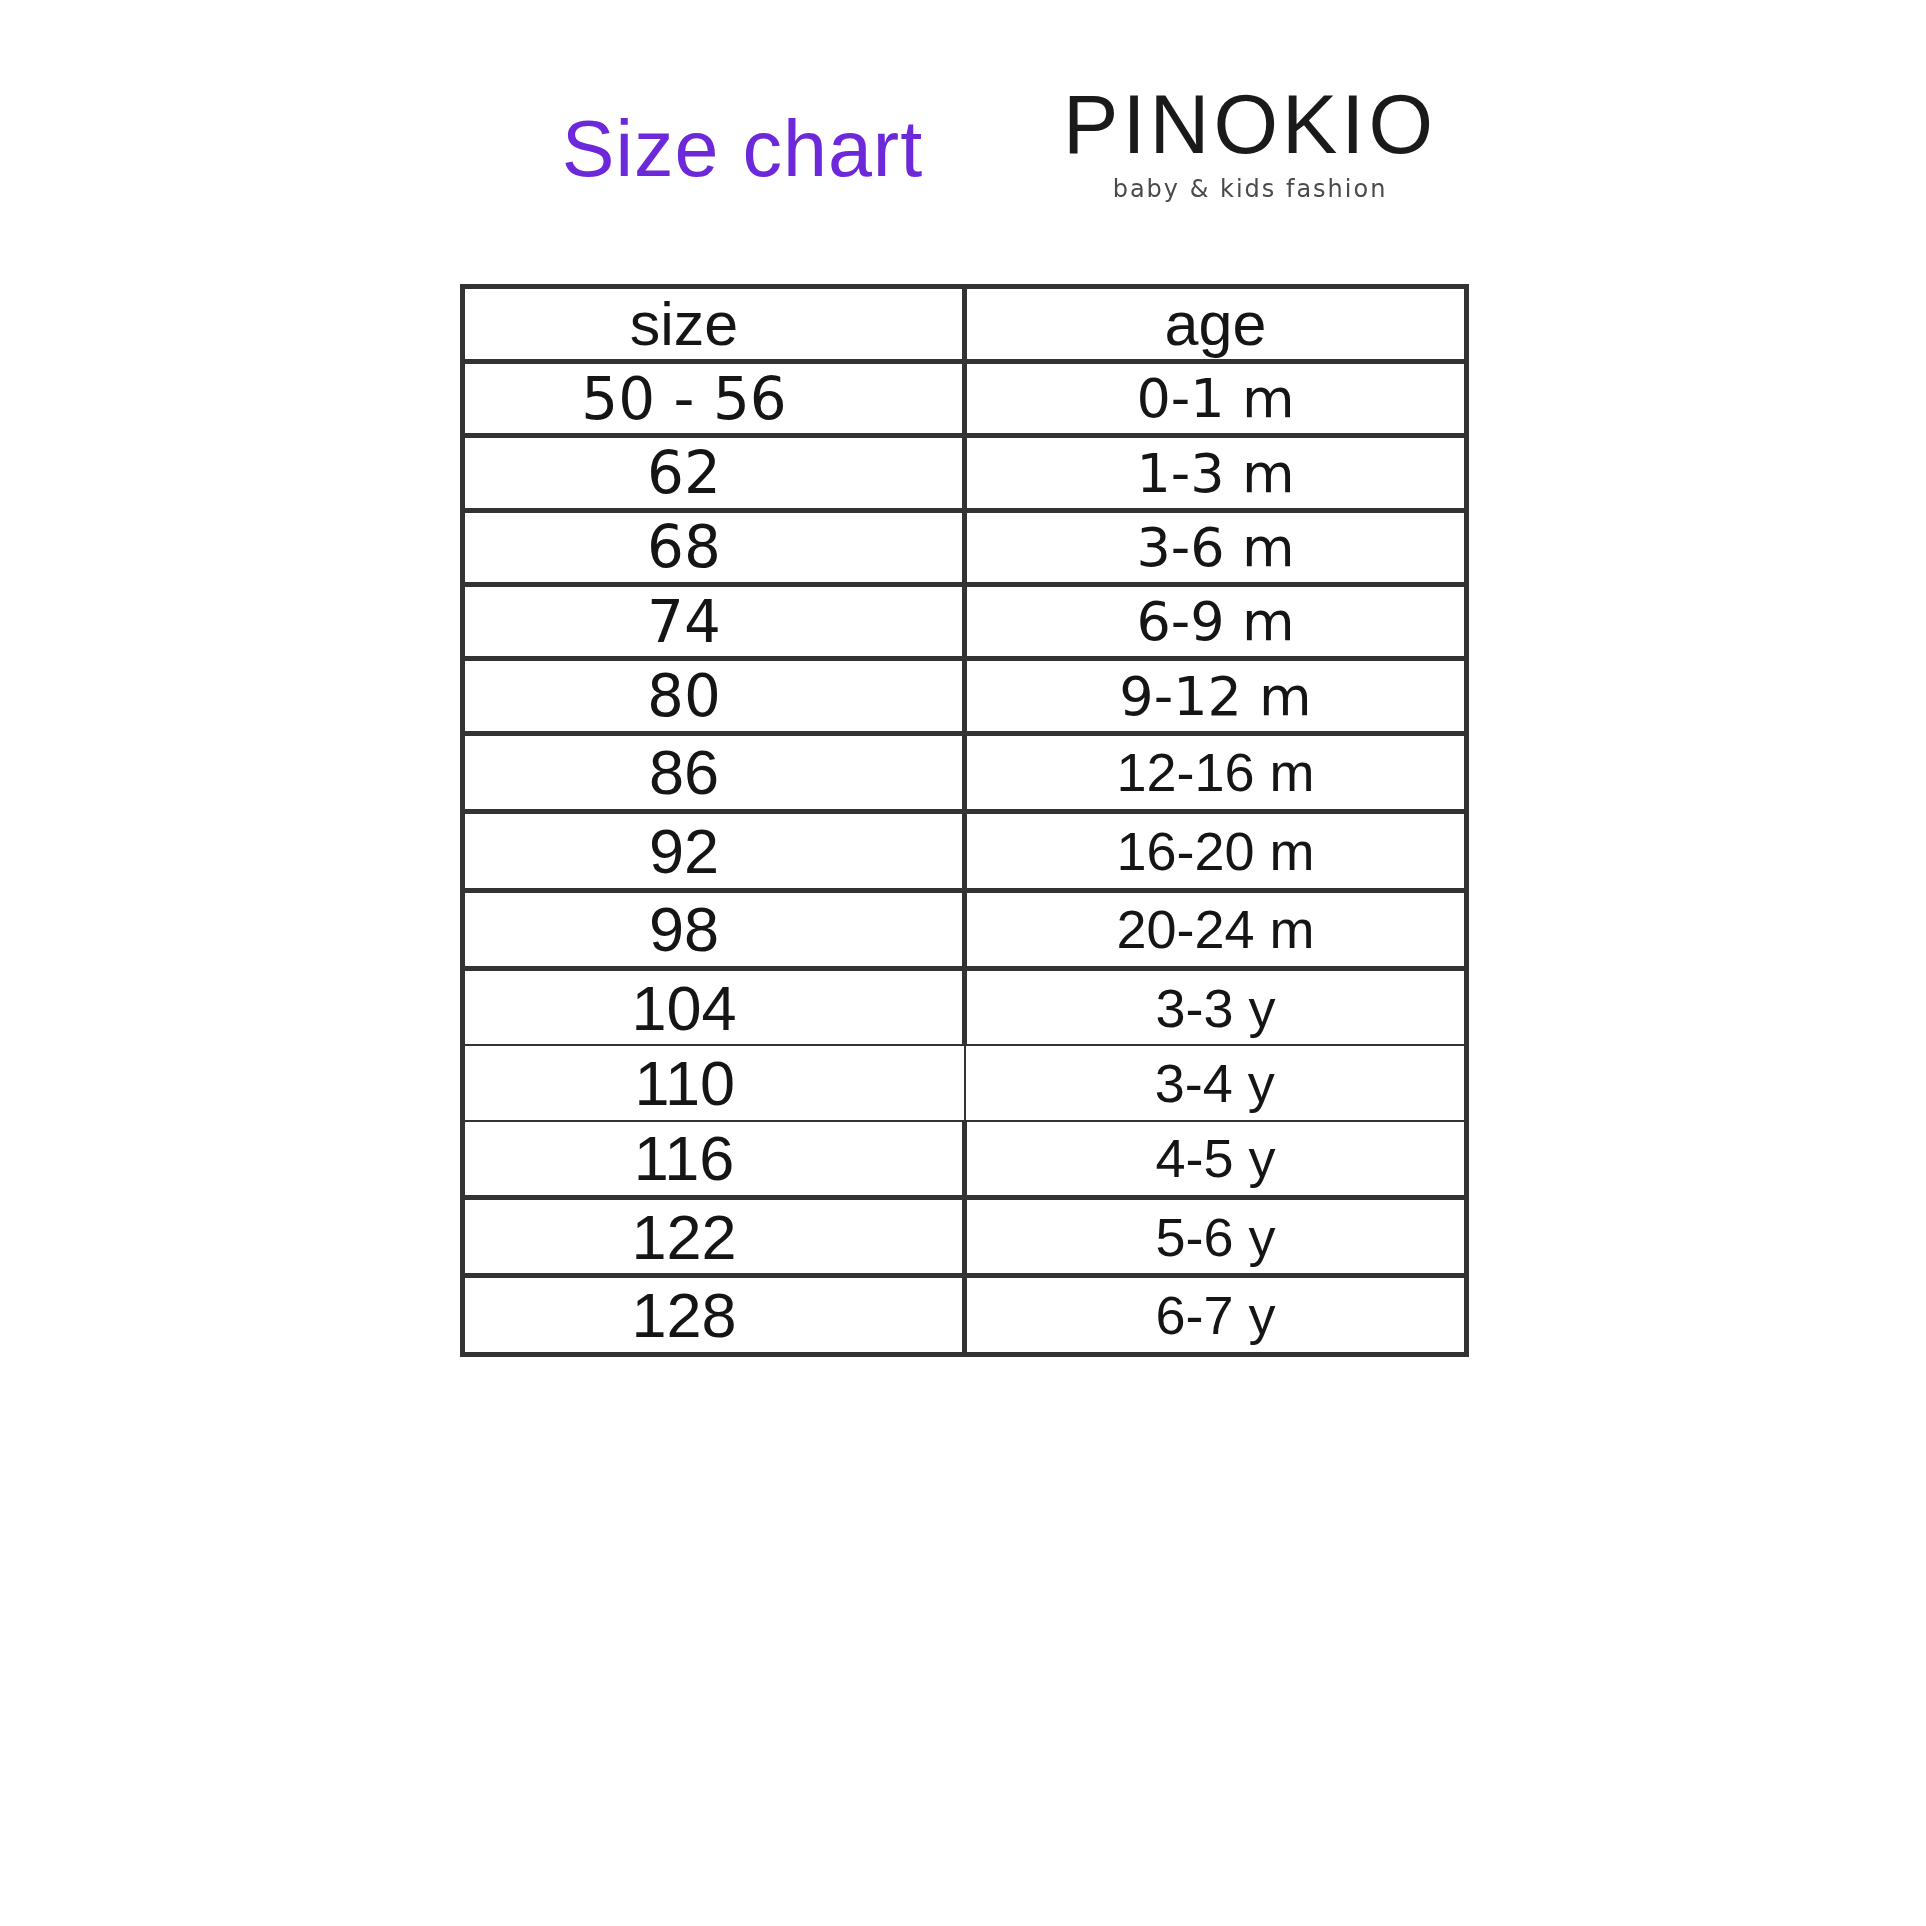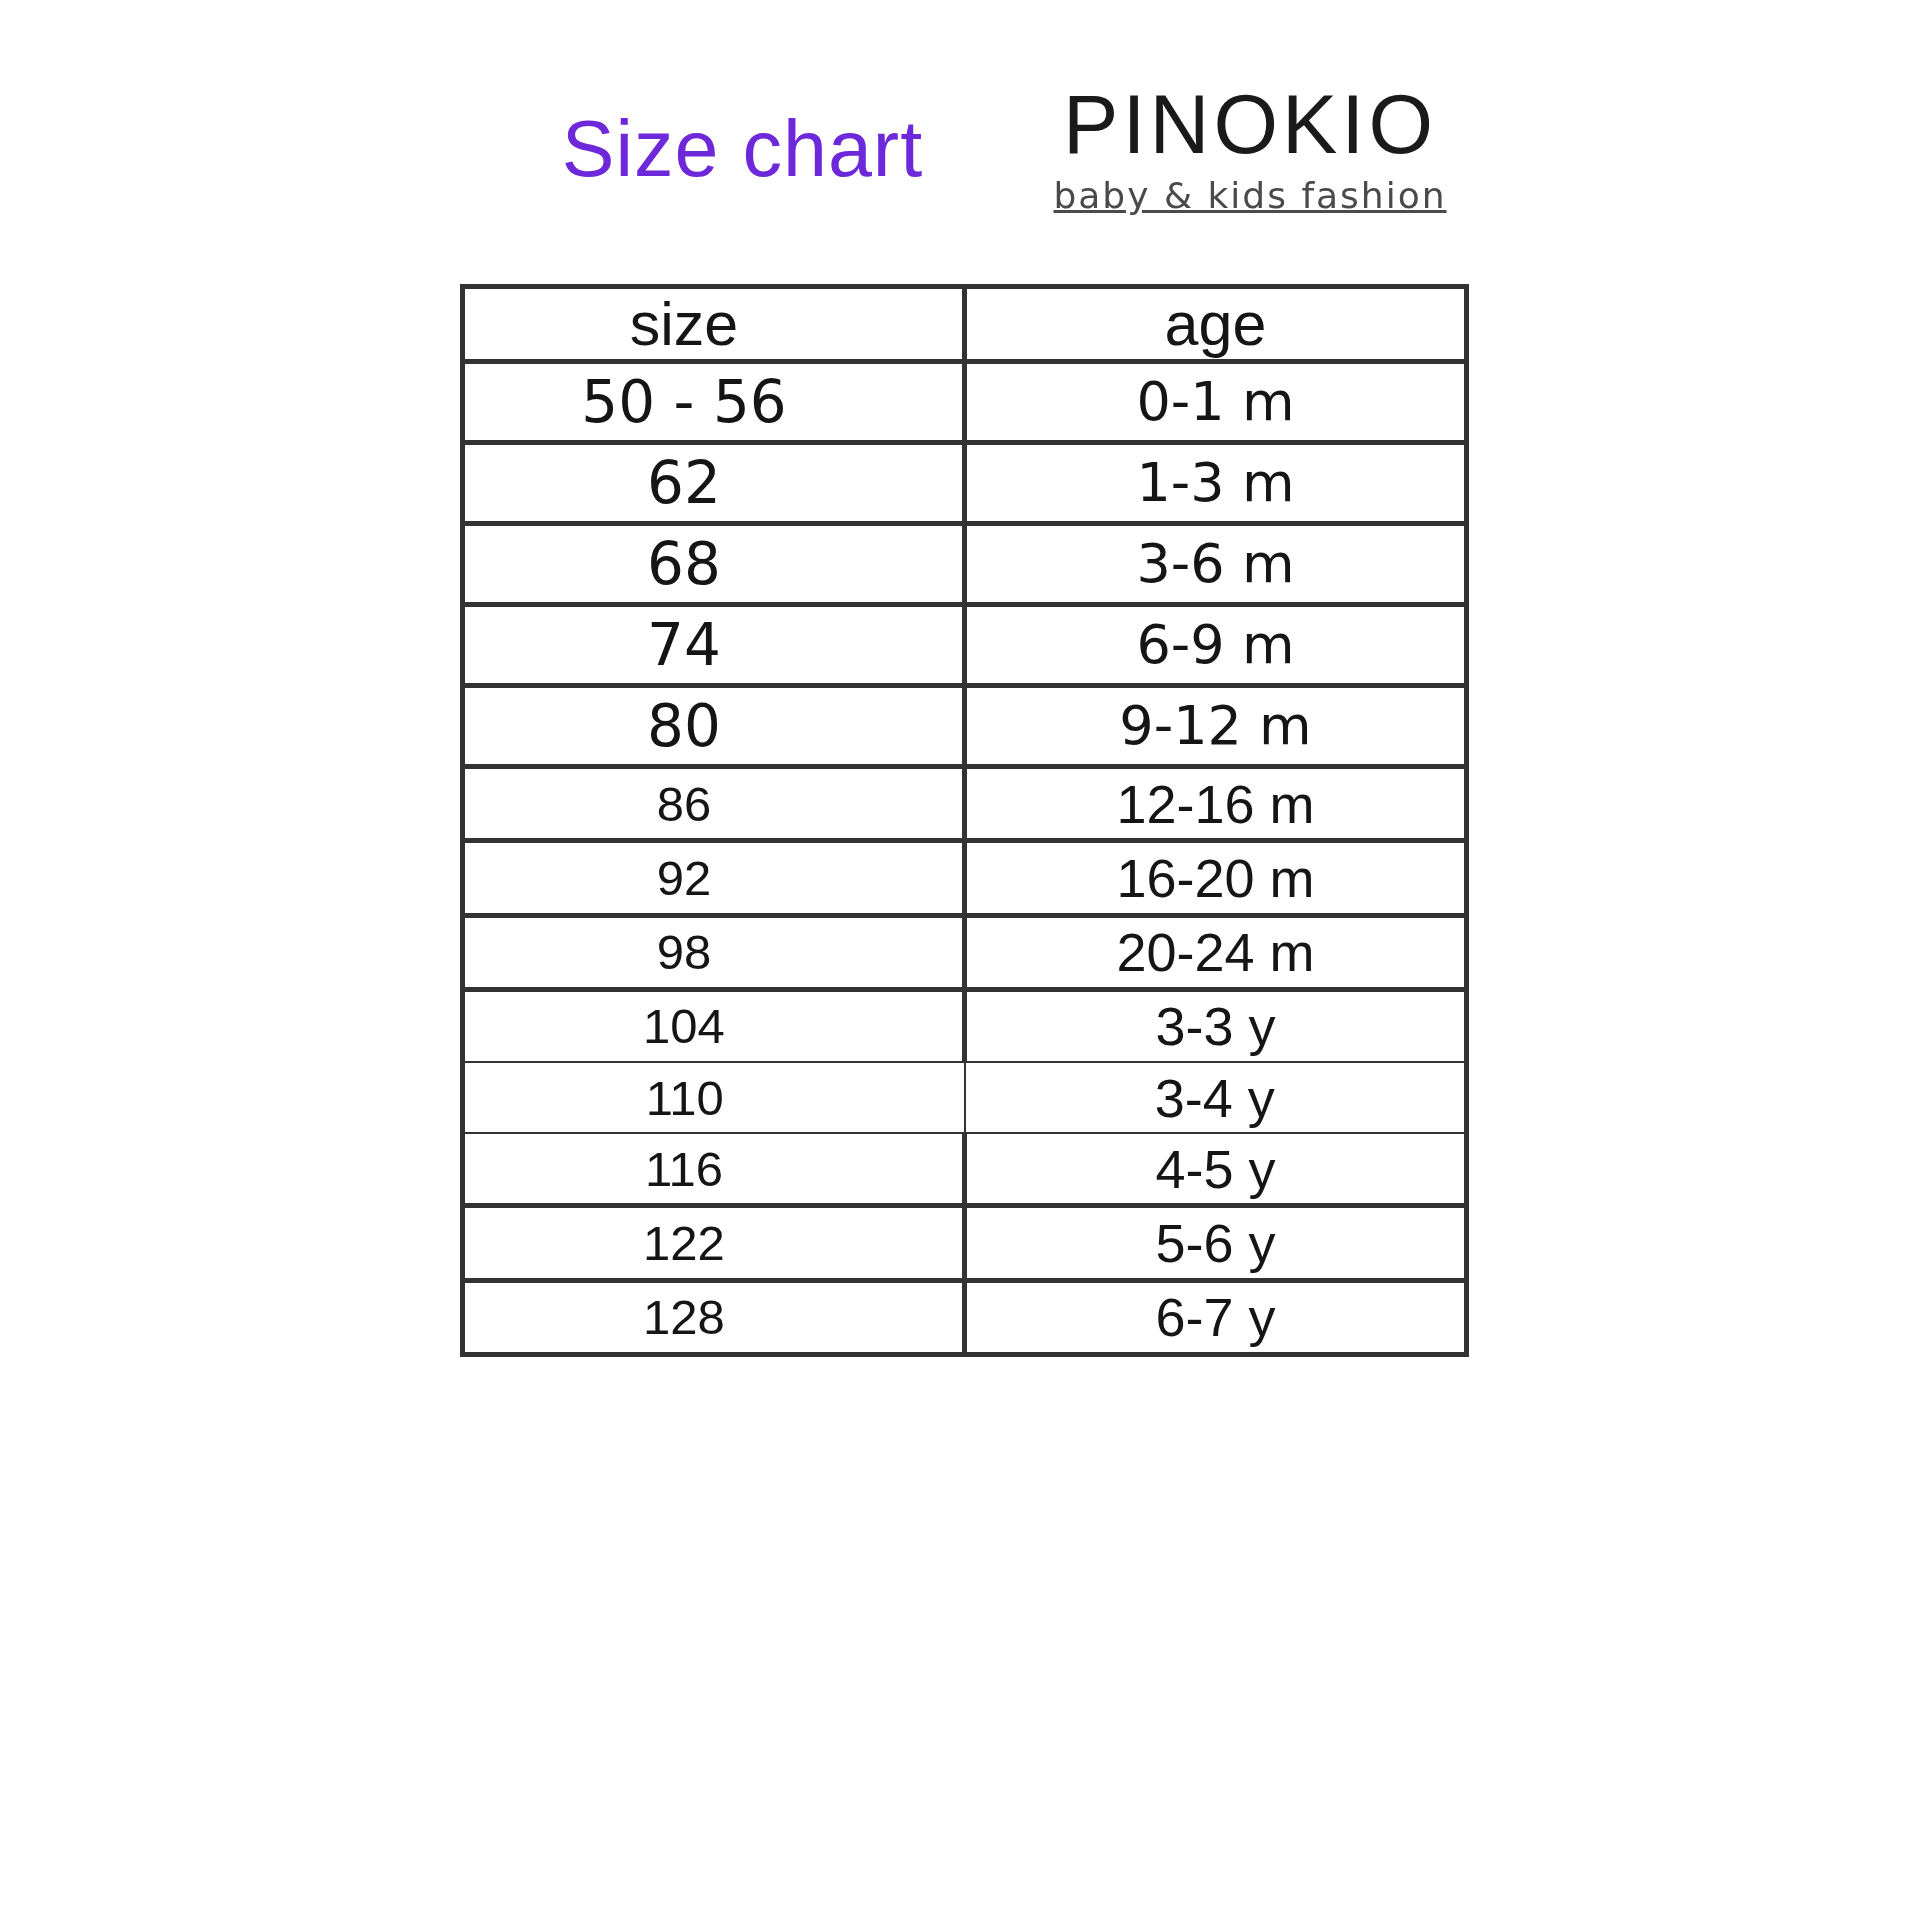--- a/index.html
+++ b/index.html
@@ -33,26 +33,25 @@
   .brand-word {
     font-family: "Liberation Sans", sans-serif;
     font-size: 83px;
     letter-spacing: 4px;
     color: #1a1a1a;
     line-height: 1;
     white-space: nowrap;
   }
   .brand-tagline {
     font-family: "DejaVu Sans", sans-serif;
-    font-size: 36px;
+    font-size: 24px;
     letter-spacing: 2px;
     color: #4a4a4a;
     margin-top: 9px;
     white-space: nowrap;
-    text-decoration: underline;
   }
   table.size-table {
     position: absolute;
     left: 460px;
     top: 284px;
     width: 1009px;
     height: 1073px;
     border-collapse: collapse;
     table-layout: fixed;
     background: #ffffff;
@@ -75,21 +74,21 @@
   .size-table td.size-cell {
     font-size: 58px;
     padding-right: 59px;
   }
   .size-table td.age-cell {
     font-size: 54px;
   }
   
   .size-table tbody tr:nth-child(-n+5) td { font-family: "DejaVu Sans", sans-serif; }
   .size-table tbody tr:nth-child(n+6) td { font-family: "Liberation Sans", sans-serif; }
-  .size-table tbody tr:nth-child(n+6) td.size-cell { font-size: 49px; text-align: center; }
+  .size-table tbody tr:nth-child(n+6) td.size-cell { font-size: 63px; text-align: center; }
   
   .size-table tbody tr:nth-child(9) td  { border-bottom-width: 2px; }
   .size-table tbody tr:nth-child(10) td { border-top-width: 2px; border-bottom-width: 2px; }
   .size-table tbody tr:nth-child(10) td:first-child { border-right-width: 2px; }
   .size-table tbody tr:nth-child(10) td:last-child  { border-left-width: 2px; }
   .size-table tbody tr:nth-child(11) td { border-top-width: 2px; }
 </style>
 </head>
 <body>
 

